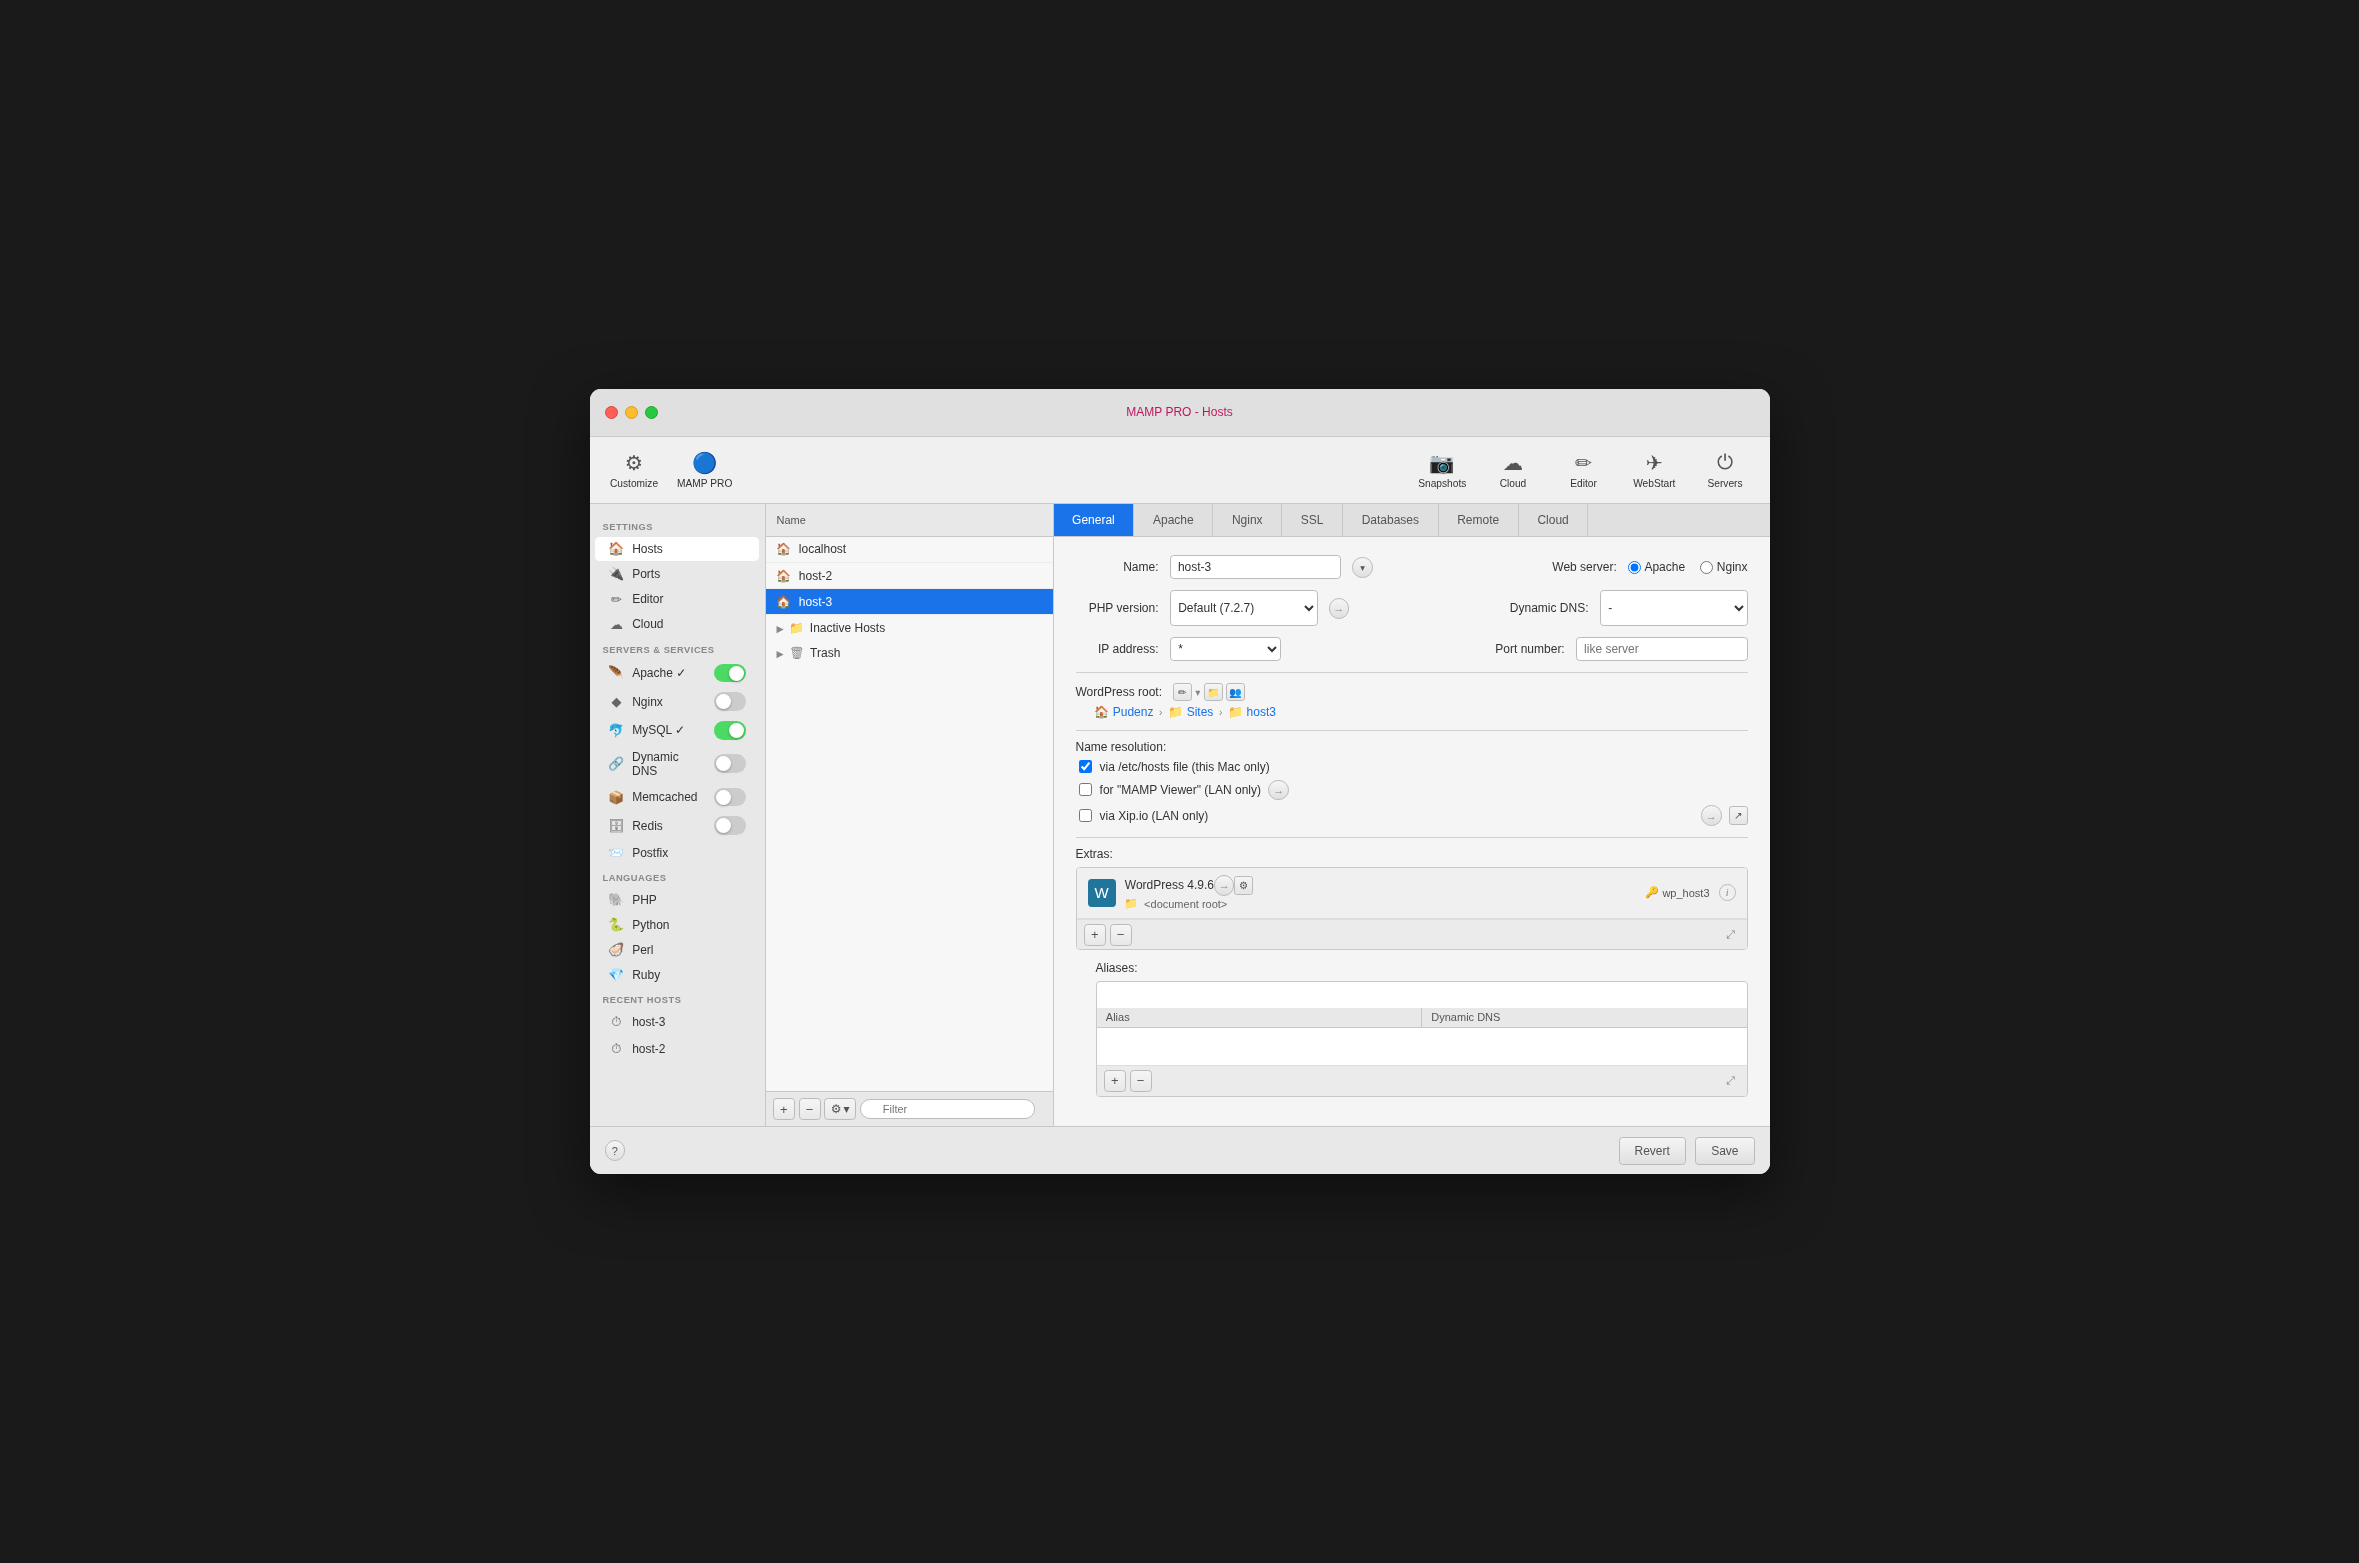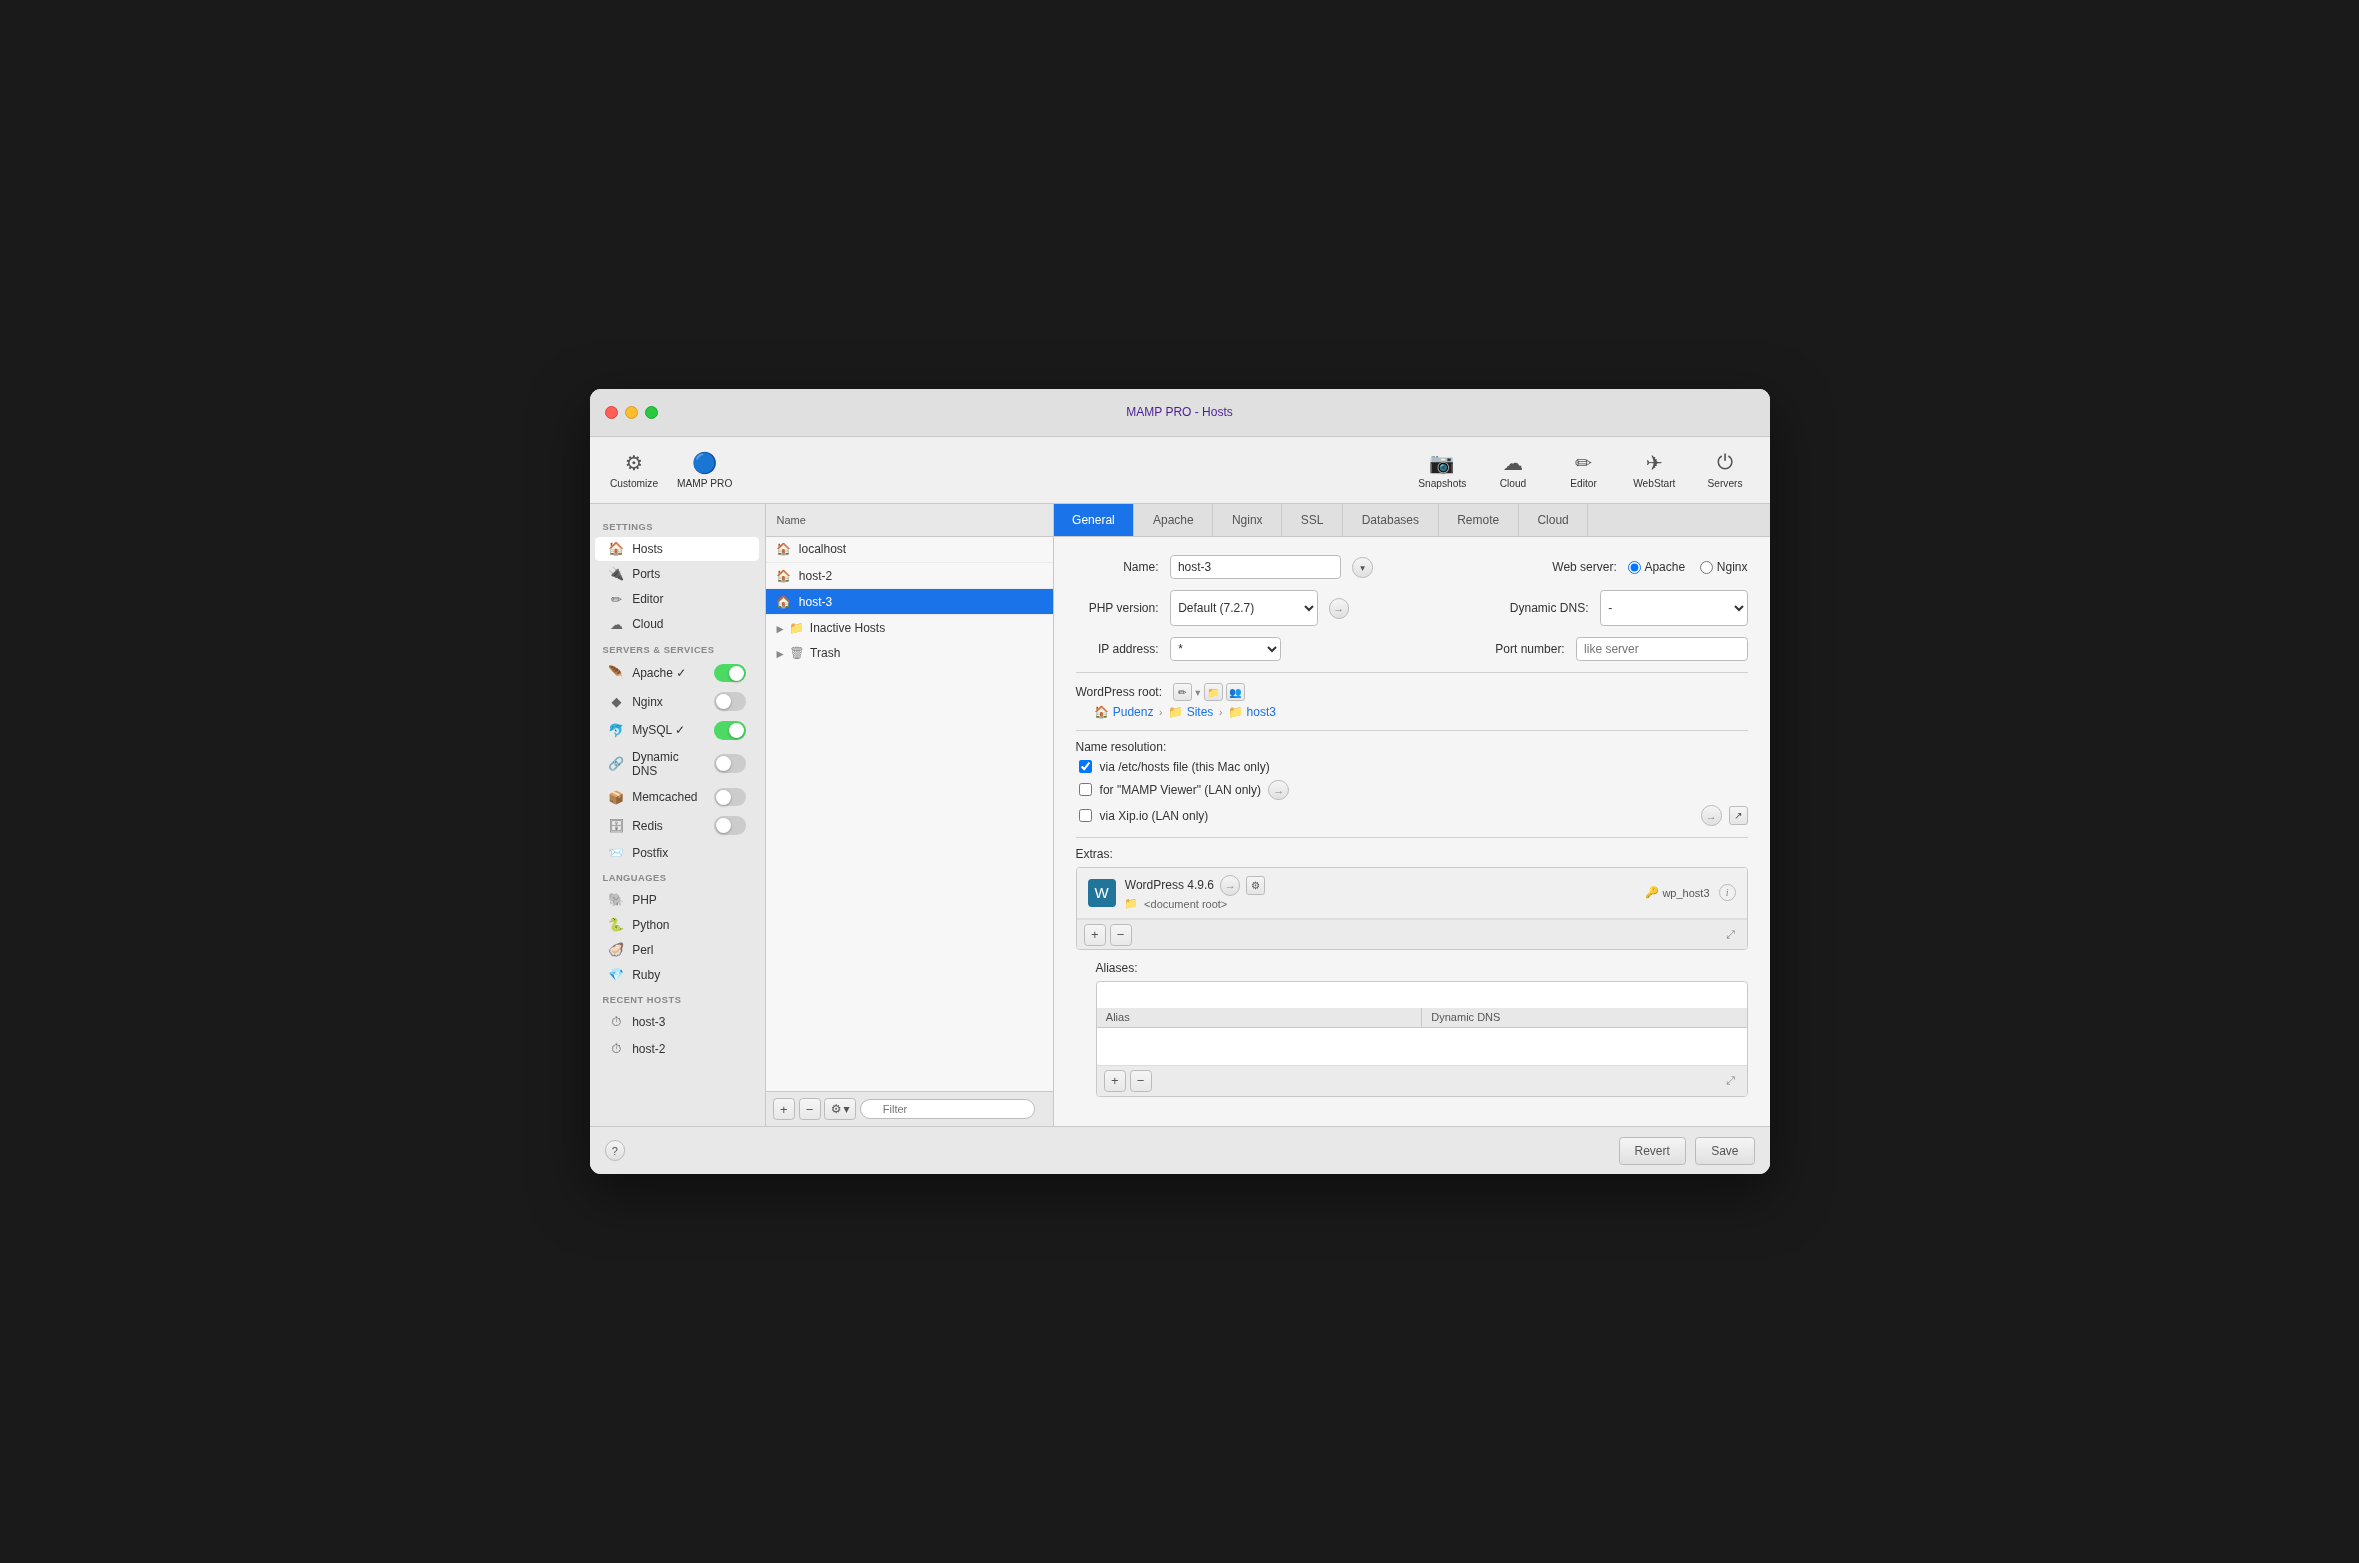--- a/index.html
+++ b/index.html
@@ -38,21 +38,21 @@
       cursor: pointer;
     }
     .tl-red { background: #ff5f57; border: 0.9px solid #e0443e; }
     .tl-yellow { background: #febc2e; border: 0.9px solid #d4a017; }
     .tl-green { background: #28c840; border: 0.9px solid #1aab2a; }
     .titlebar-title {
       position: absolute;
       left: 50%;
       transform: translateX(-50%);
       font-size: 12px;
-      color: #4c1d95;
+      color: #be185d;
       font-weight: 500;
     }
     .toolbar {
       height: 67px;
       background: #f0f0f0;
       border-bottom: 0.9px solid #c8c8c8;
       display: flex;
       align-items: center;
       padding: 0 11px;
       gap: 3.7px;
@@ -417,21 +417,21 @@
     }
     .extras-wp-info {
       flex: 1;
     }
     .extras-wp-title {
       font-size: 12px;
       color: #333;
       font-weight: 500;
       display: flex;
       align-items: center;
-      gap: 6px;
+      gap: 0;
     }
     .extras-wp-path {
       font-size: 11px;
       color: #666;
       margin-top: 1.9px;
       display: flex;
       align-items: center;
       gap: 5.6px;
     }
     .extras-wp-host {

